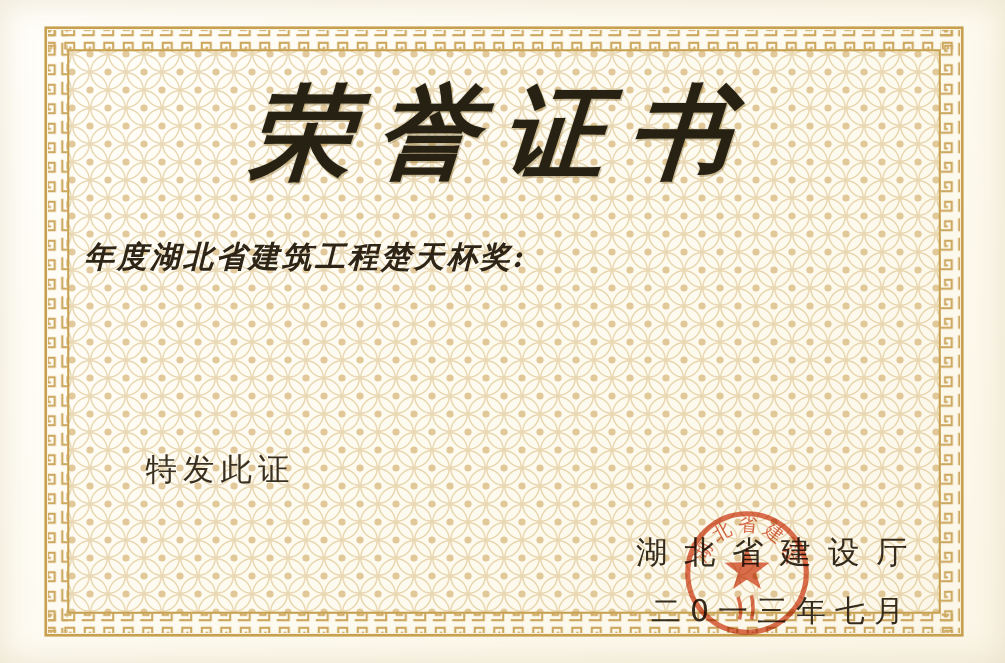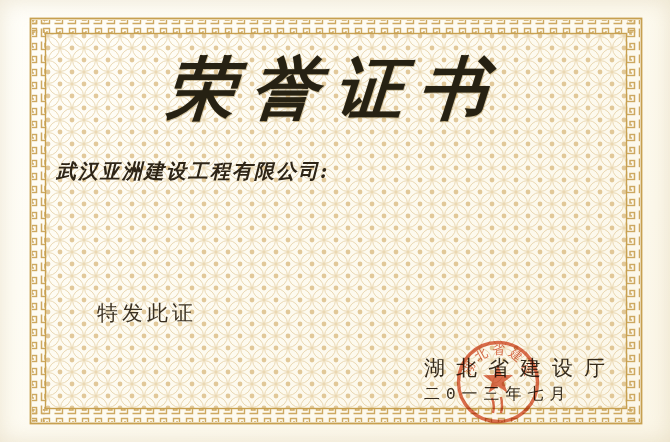--- a/index.html
+++ b/index.html
@@ -33,22 +33,22 @@
   .hand{
     font-family:"DejaVu Serif","Liberation Serif",serif;
     font-style:italic;font-weight:600;letter-spacing:3px;color:#30271a;margin:0 16px;
   }
   .fill-char{margin:0 12px;font-family:"DejaVu Serif","Liberation Serif",serif;font-weight:600;}
   .issuer{
     position:absolute;left:424px;top:354px;margin:0;
     font-size:21px;letter-spacing:11px;color:#352b1d;white-space:nowrap;
   }
   .date{
-    position:absolute;left:424px;top:384px;margin:0;
-    font-size:16px;letter-spacing:6px;color:#352b1d;white-space:nowrap;font-family:Liberation Mono, monospace;
+    position:absolute;left:424px;top:384px;margin:10px;
+    font-size:20px;letter-spacing:6px;color:#352b1d;white-space:nowrap;
   }
 </style>
 </head>
 <body>
 
 <div class="photo">
 
   <svg class="bg-svg" viewBox="0 0 670 442" aria-hidden="true">
     <defs>
       <pattern id="lattice" width="24" height="24" patternUnits="userSpaceOnUse">
@@ -84,21 +84,21 @@
       <rect x="627" y="20" width="13" height="402" fill="url(#meanderV)"></rect>
     </g>
 
     <rect x="30.5" y="18.5" width="611" height="405" fill="none" stroke="#c7a050" stroke-width="1.8"></rect>
     <rect x="45.5" y="33.5" width="581" height="375" fill="none" stroke="#c7a050" stroke-width="1.4"></rect>
   </svg>
 
   <div class="text-layer">
     <h1 class="title">荣誉证书</h1>
 
-    <p class="recipient">武汉亚洲建设工程有限公司:</p>
+    <p class="recipient">年度湖北省建筑工程楚天杯奖:</p>
 
 
 
     <p class="bodyline closing">特发此证</p>
 
     <p class="issuer">湖北省建设厅</p>
     <p class="date">二0一三年七月</p>
   </div>
 
   <svg class="seal-svg" viewBox="0 0 670 442" aria-hidden="true">

